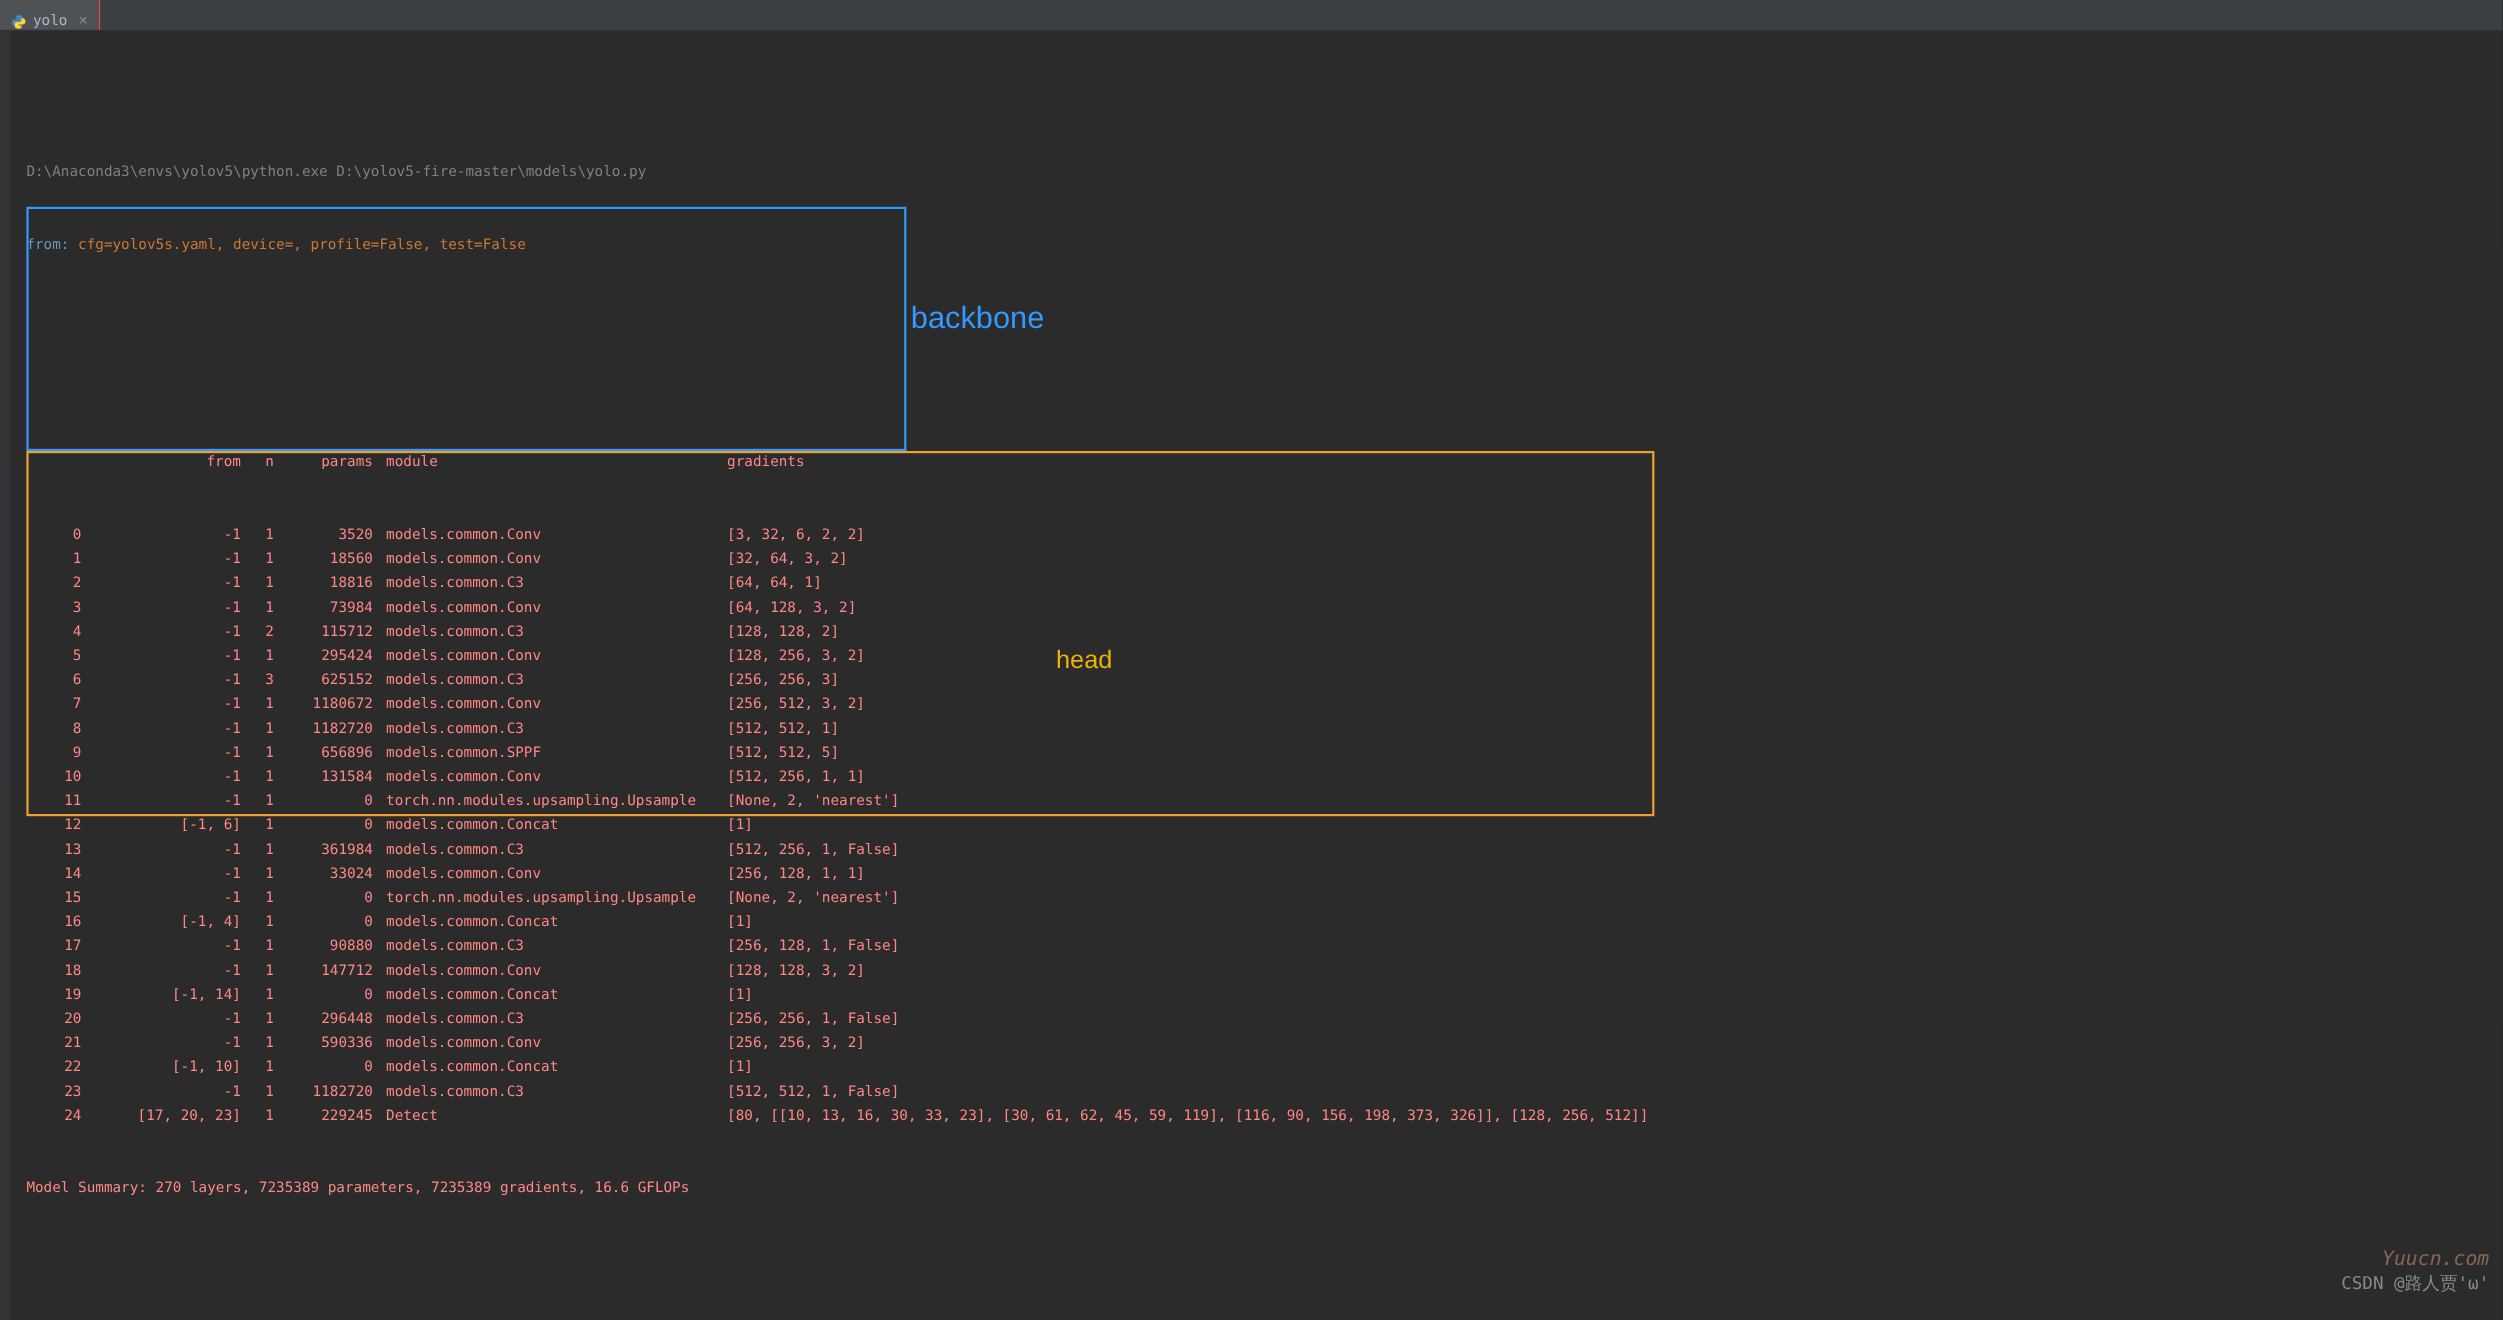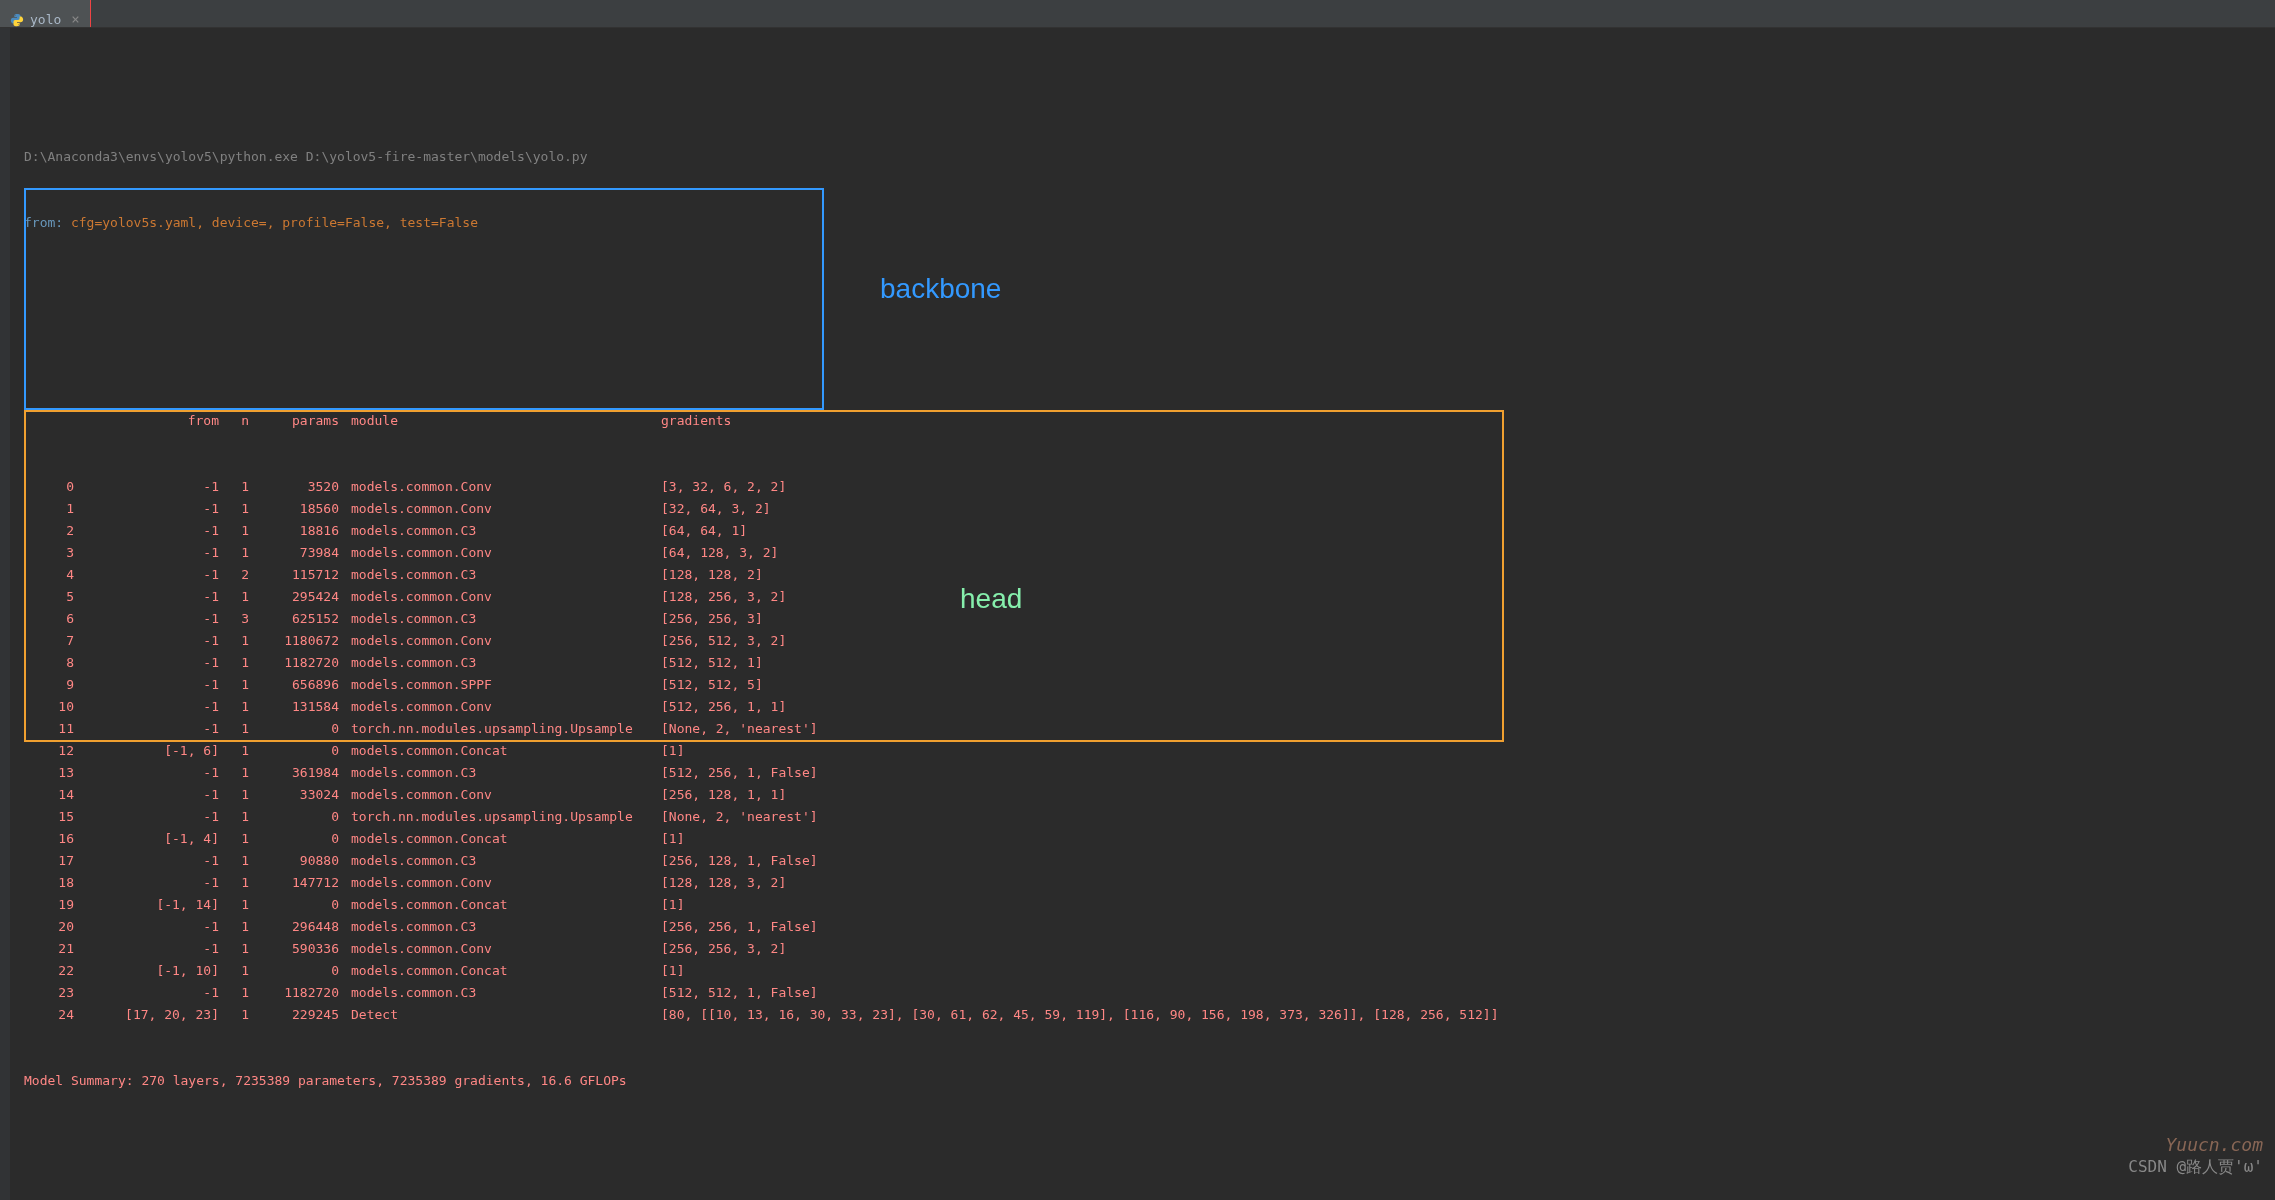--- a/index.html
+++ b/index.html
@@ -63,22 +63,22 @@
   pointer-events: none;
 }
 .label-backbone {
   position: absolute;
   color: #3399ff;
   font-size: 28px;
   font-family: Arial, sans-serif;
 }
 .label-head {
   position: absolute;
-  color: #86efac;
-  font-size: 28px;
+  color: #eab308;
+  font-size: 23px;
   font-family: Arial, sans-serif;
 }
 .watermark {
   position: absolute;
   right: 12px;
   bottom: 45px;
   color: #886655;
   font-size: 18px;
   font-style: italic;
 }
@@ -138,18 +138,18 @@
     </div>
     <div id="rows-container"><div class="row coral"><span class="c-idx">0</span><span class="c-from">-1</span><span class="c-n">1</span><span class="c-params">3520</span><span class="c-module">models.common.Conv</span><span class="c-args">[3, 32, 6, 2, 2]</span></div><div class="row coral"><span class="c-idx">1</span><span class="c-from">-1</span><span class="c-n">1</span><span class="c-params">18560</span><span class="c-module">models.common.Conv</span><span class="c-args">[32, 64, 3, 2]</span></div><div class="row coral"><span class="c-idx">2</span><span class="c-from">-1</span><span class="c-n">1</span><span class="c-params">18816</span><span class="c-module">models.common.C3</span><span class="c-args">[64, 64, 1]</span></div><div class="row coral"><span class="c-idx">3</span><span class="c-from">-1</span><span class="c-n">1</span><span class="c-params">73984</span><span class="c-module">models.common.Conv</span><span class="c-args">[64, 128, 3, 2]</span></div><div class="row coral"><span class="c-idx">4</span><span class="c-from">-1</span><span class="c-n">2</span><span class="c-params">115712</span><span class="c-module">models.common.C3</span><span class="c-args">[128, 128, 2]</span></div><div class="row coral"><span class="c-idx">5</span><span class="c-from">-1</span><span class="c-n">1</span><span class="c-params">295424</span><span class="c-module">models.common.Conv</span><span class="c-args">[128, 256, 3, 2]</span></div><div class="row coral"><span class="c-idx">6</span><span class="c-from">-1</span><span class="c-n">3</span><span class="c-params">625152</span><span class="c-module">models.common.C3</span><span class="c-args">[256, 256, 3]</span></div><div class="row coral"><span class="c-idx">7</span><span class="c-from">-1</span><span class="c-n">1</span><span class="c-params">1180672</span><span class="c-module">models.common.Conv</span><span class="c-args">[256, 512, 3, 2]</span></div><div class="row coral"><span class="c-idx">8</span><span class="c-from">-1</span><span class="c-n">1</span><span class="c-params">1182720</span><span class="c-module">models.common.C3</span><span class="c-args">[512, 512, 1]</span></div><div class="row coral"><span class="c-idx">9</span><span class="c-from">-1</span><span class="c-n">1</span><span class="c-params">656896</span><span class="c-module">models.common.SPPF</span><span class="c-args">[512, 512, 5]</span></div><div class="row coral"><span class="c-idx">10</span><span class="c-from">-1</span><span class="c-n">1</span><span class="c-params">131584</span><span class="c-module">models.common.Conv</span><span class="c-args">[512, 256, 1, 1]</span></div><div class="row coral"><span class="c-idx">11</span><span class="c-from">-1</span><span class="c-n">1</span><span class="c-params">0</span><span class="c-module">torch.nn.modules.upsampling.Upsample</span><span class="c-args">[None, 2, 'nearest']</span></div><div class="row coral"><span class="c-idx">12</span><span class="c-from">[-1, 6]</span><span class="c-n">1</span><span class="c-params">0</span><span class="c-module">models.common.Concat</span><span class="c-args">[1]</span></div><div class="row coral"><span class="c-idx">13</span><span class="c-from">-1</span><span class="c-n">1</span><span class="c-params">361984</span><span class="c-module">models.common.C3</span><span class="c-args">[512, 256, 1, False]</span></div><div class="row coral"><span class="c-idx">14</span><span class="c-from">-1</span><span class="c-n">1</span><span class="c-params">33024</span><span class="c-module">models.common.Conv</span><span class="c-args">[256, 128, 1, 1]</span></div><div class="row coral"><span class="c-idx">15</span><span class="c-from">-1</span><span class="c-n">1</span><span class="c-params">0</span><span class="c-module">torch.nn.modules.upsampling.Upsample</span><span class="c-args">[None, 2, 'nearest']</span></div><div class="row coral"><span class="c-idx">16</span><span class="c-from">[-1, 4]</span><span class="c-n">1</span><span class="c-params">0</span><span class="c-module">models.common.Concat</span><span class="c-args">[1]</span></div><div class="row coral"><span class="c-idx">17</span><span class="c-from">-1</span><span class="c-n">1</span><span class="c-params">90880</span><span class="c-module">models.common.C3</span><span class="c-args">[256, 128, 1, False]</span></div><div class="row coral"><span class="c-idx">18</span><span class="c-from">-1</span><span class="c-n">1</span><span class="c-params">147712</span><span class="c-module">models.common.Conv</span><span class="c-args">[128, 128, 3, 2]</span></div><div class="row coral"><span class="c-idx">19</span><span class="c-from">[-1, 14]</span><span class="c-n">1</span><span class="c-params">0</span><span class="c-module">models.common.Concat</span><span class="c-args">[1]</span></div><div class="row coral"><span class="c-idx">20</span><span class="c-from">-1</span><span class="c-n">1</span><span class="c-params">296448</span><span class="c-module">models.common.C3</span><span class="c-args">[256, 256, 1, False]</span></div><div class="row coral"><span class="c-idx">21</span><span class="c-from">-1</span><span class="c-n">1</span><span class="c-params">590336</span><span class="c-module">models.common.Conv</span><span class="c-args">[256, 256, 3, 2]</span></div><div class="row coral"><span class="c-idx">22</span><span class="c-from">[-1, 10]</span><span class="c-n">1</span><span class="c-params">0</span><span class="c-module">models.common.Concat</span><span class="c-args">[1]</span></div><div class="row coral"><span class="c-idx">23</span><span class="c-from">-1</span><span class="c-n">1</span><span class="c-params">1182720</span><span class="c-module">models.common.C3</span><span class="c-args">[512, 512, 1, False]</span></div><div class="row coral"><span class="c-idx">24</span><span class="c-from">[17, 20, 23]</span><span class="c-n">1</span><span class="c-params">229245</span><span class="c-module">Detect</span><span class="c-args">[80, [[10, 13, 16, 30, 33, 23], [30, 61, 62, 45, 59, 119], [116, 90, 156, 198, 373, 326]], [128, 256, 512]]</span></div></div>
     <div class="coral">Model Summary: 270 layers, 7235389 parameters, 7235389 gradients, 16.6 GFLOPs</div>
     
     
     
   </div>
 
   <div class="blue-box" style="left:24px; top:160px; width:800px; height:222px;"></div>
   <div class="orange-box" style="left:24px; top:382px; width:1480px; height:332px;"></div>
-  <div class="label-backbone" style="left:880px; top:250px;">backbone</div>
+  <div class="label-backbone" style="left:828px; top:250px;">backbone</div>
   <div class="label-head" style="left:960px; top:560px;">head</div>
 </div>
 
 <div class="watermark">Yuucn.com</div>
 <div class="csdn-label">CSDN @路人贾'ω'</div>
 
 </body></html>

